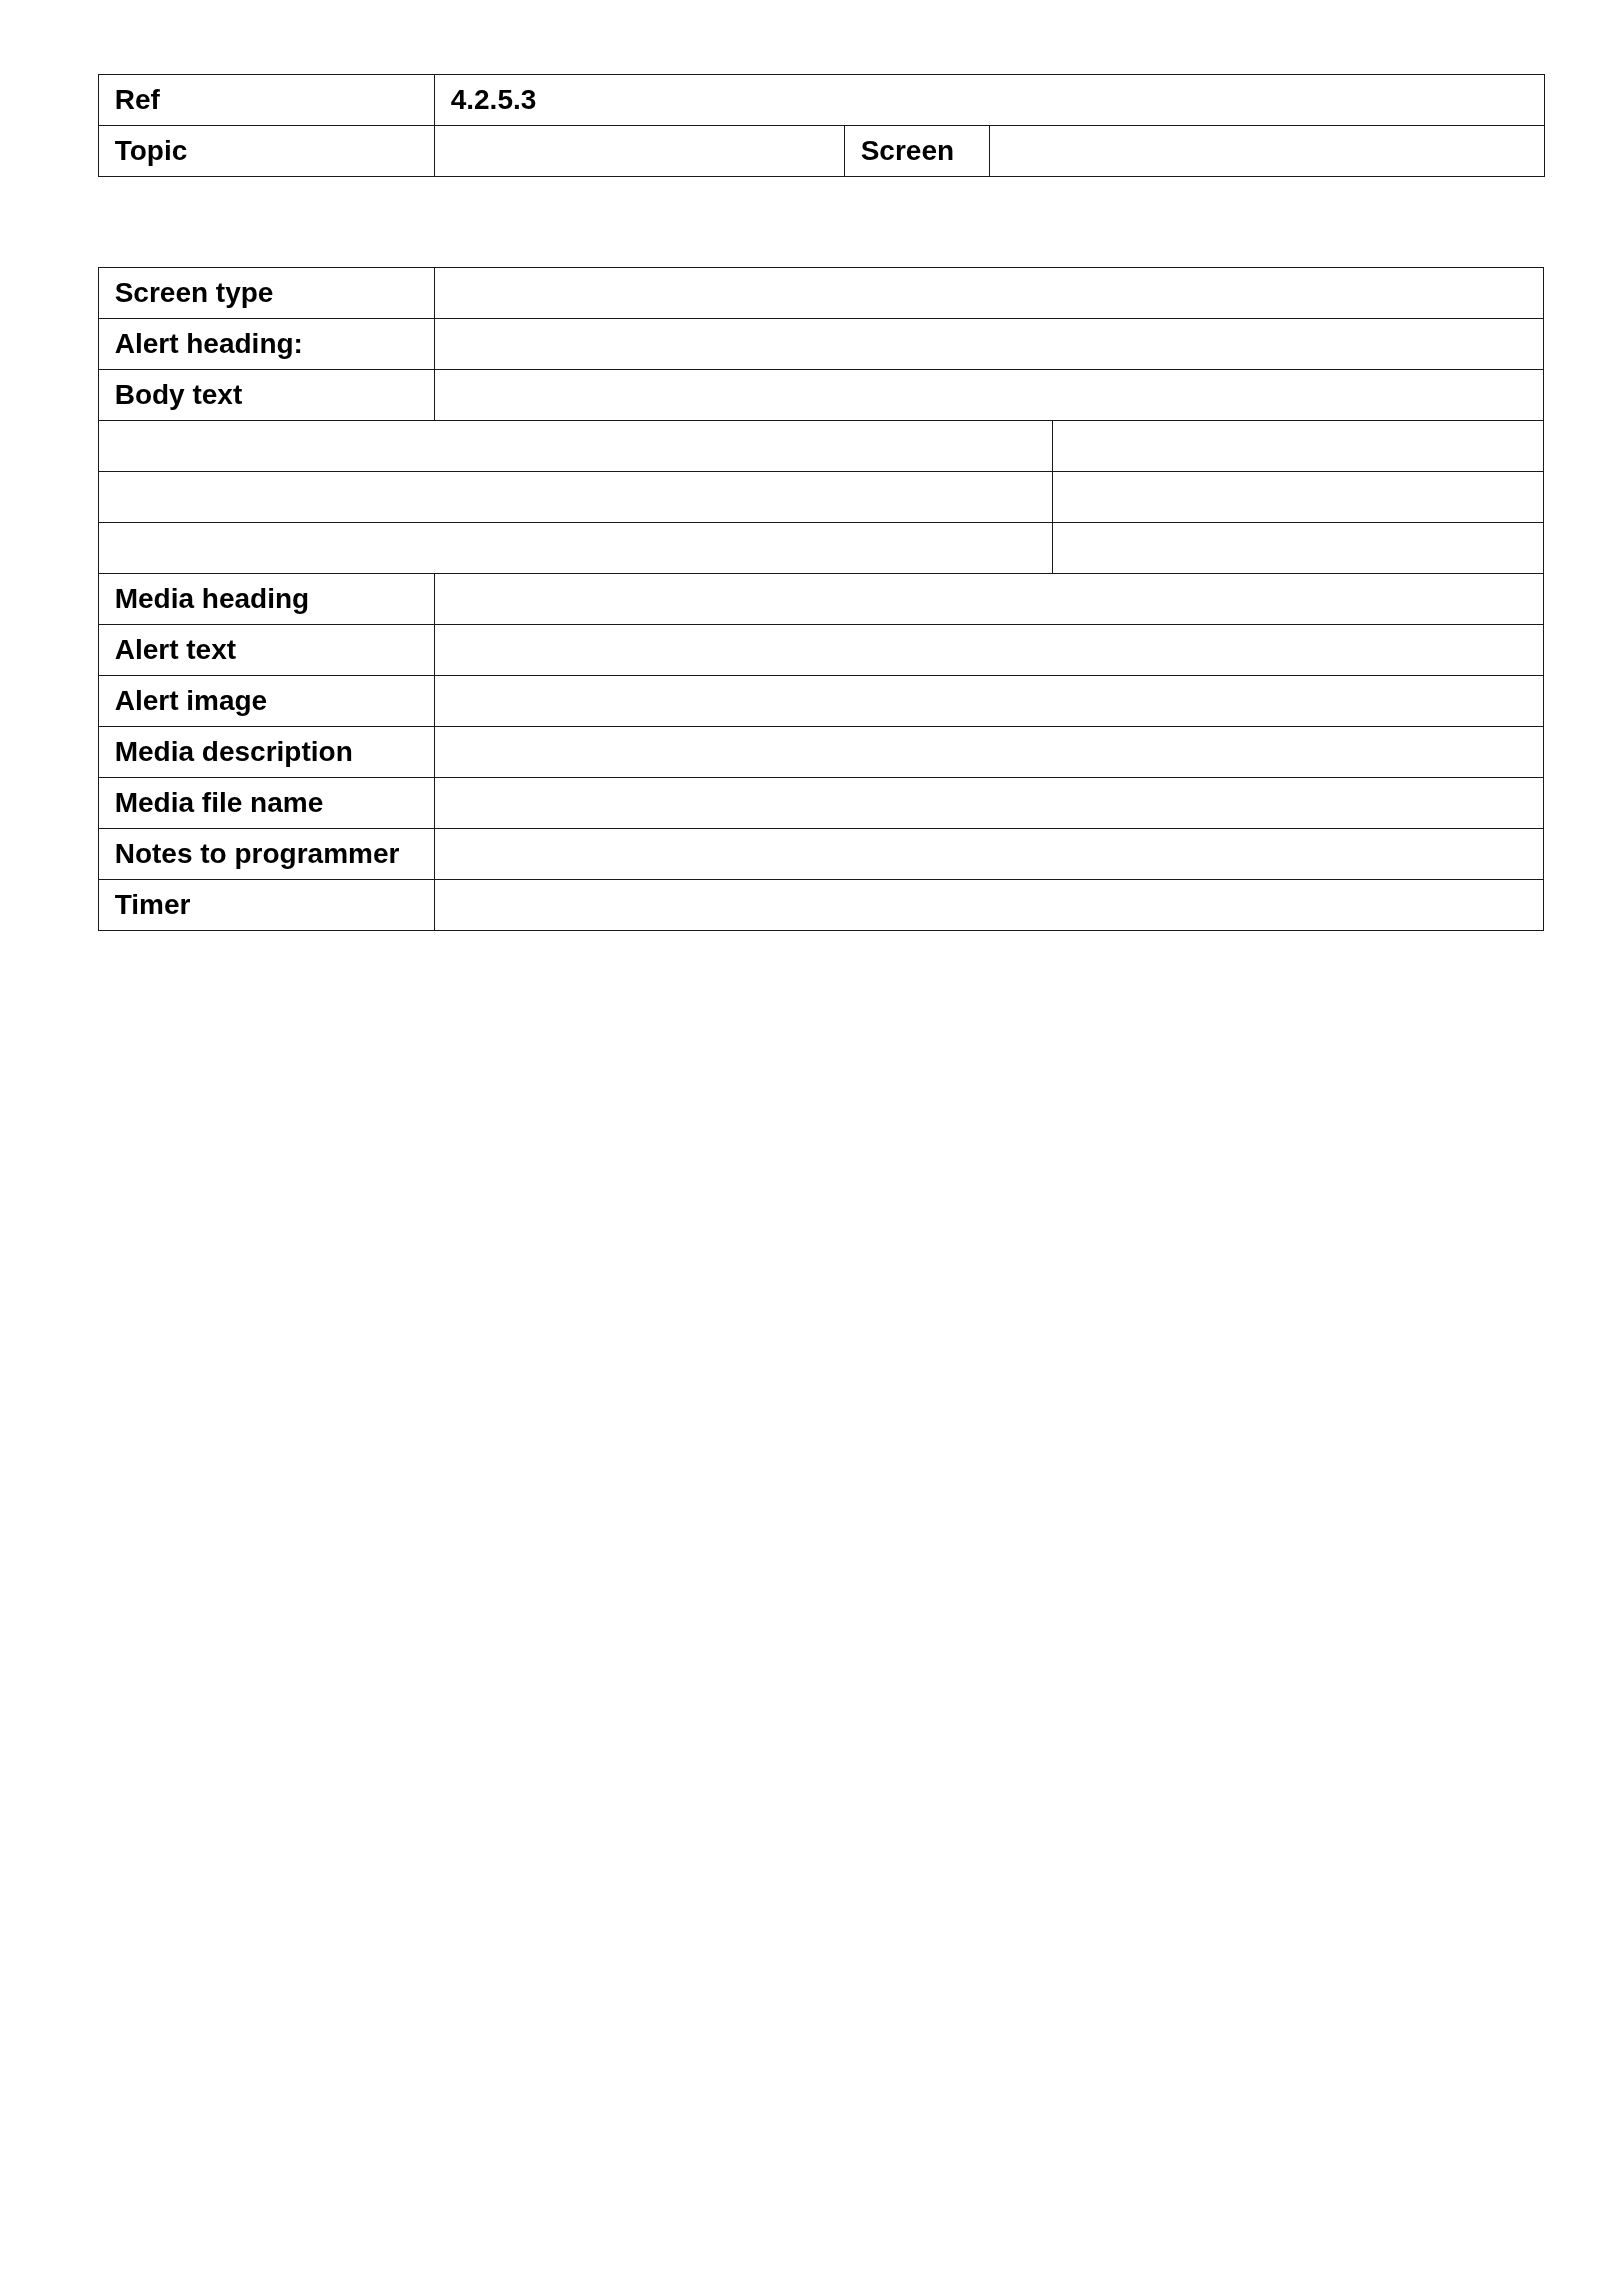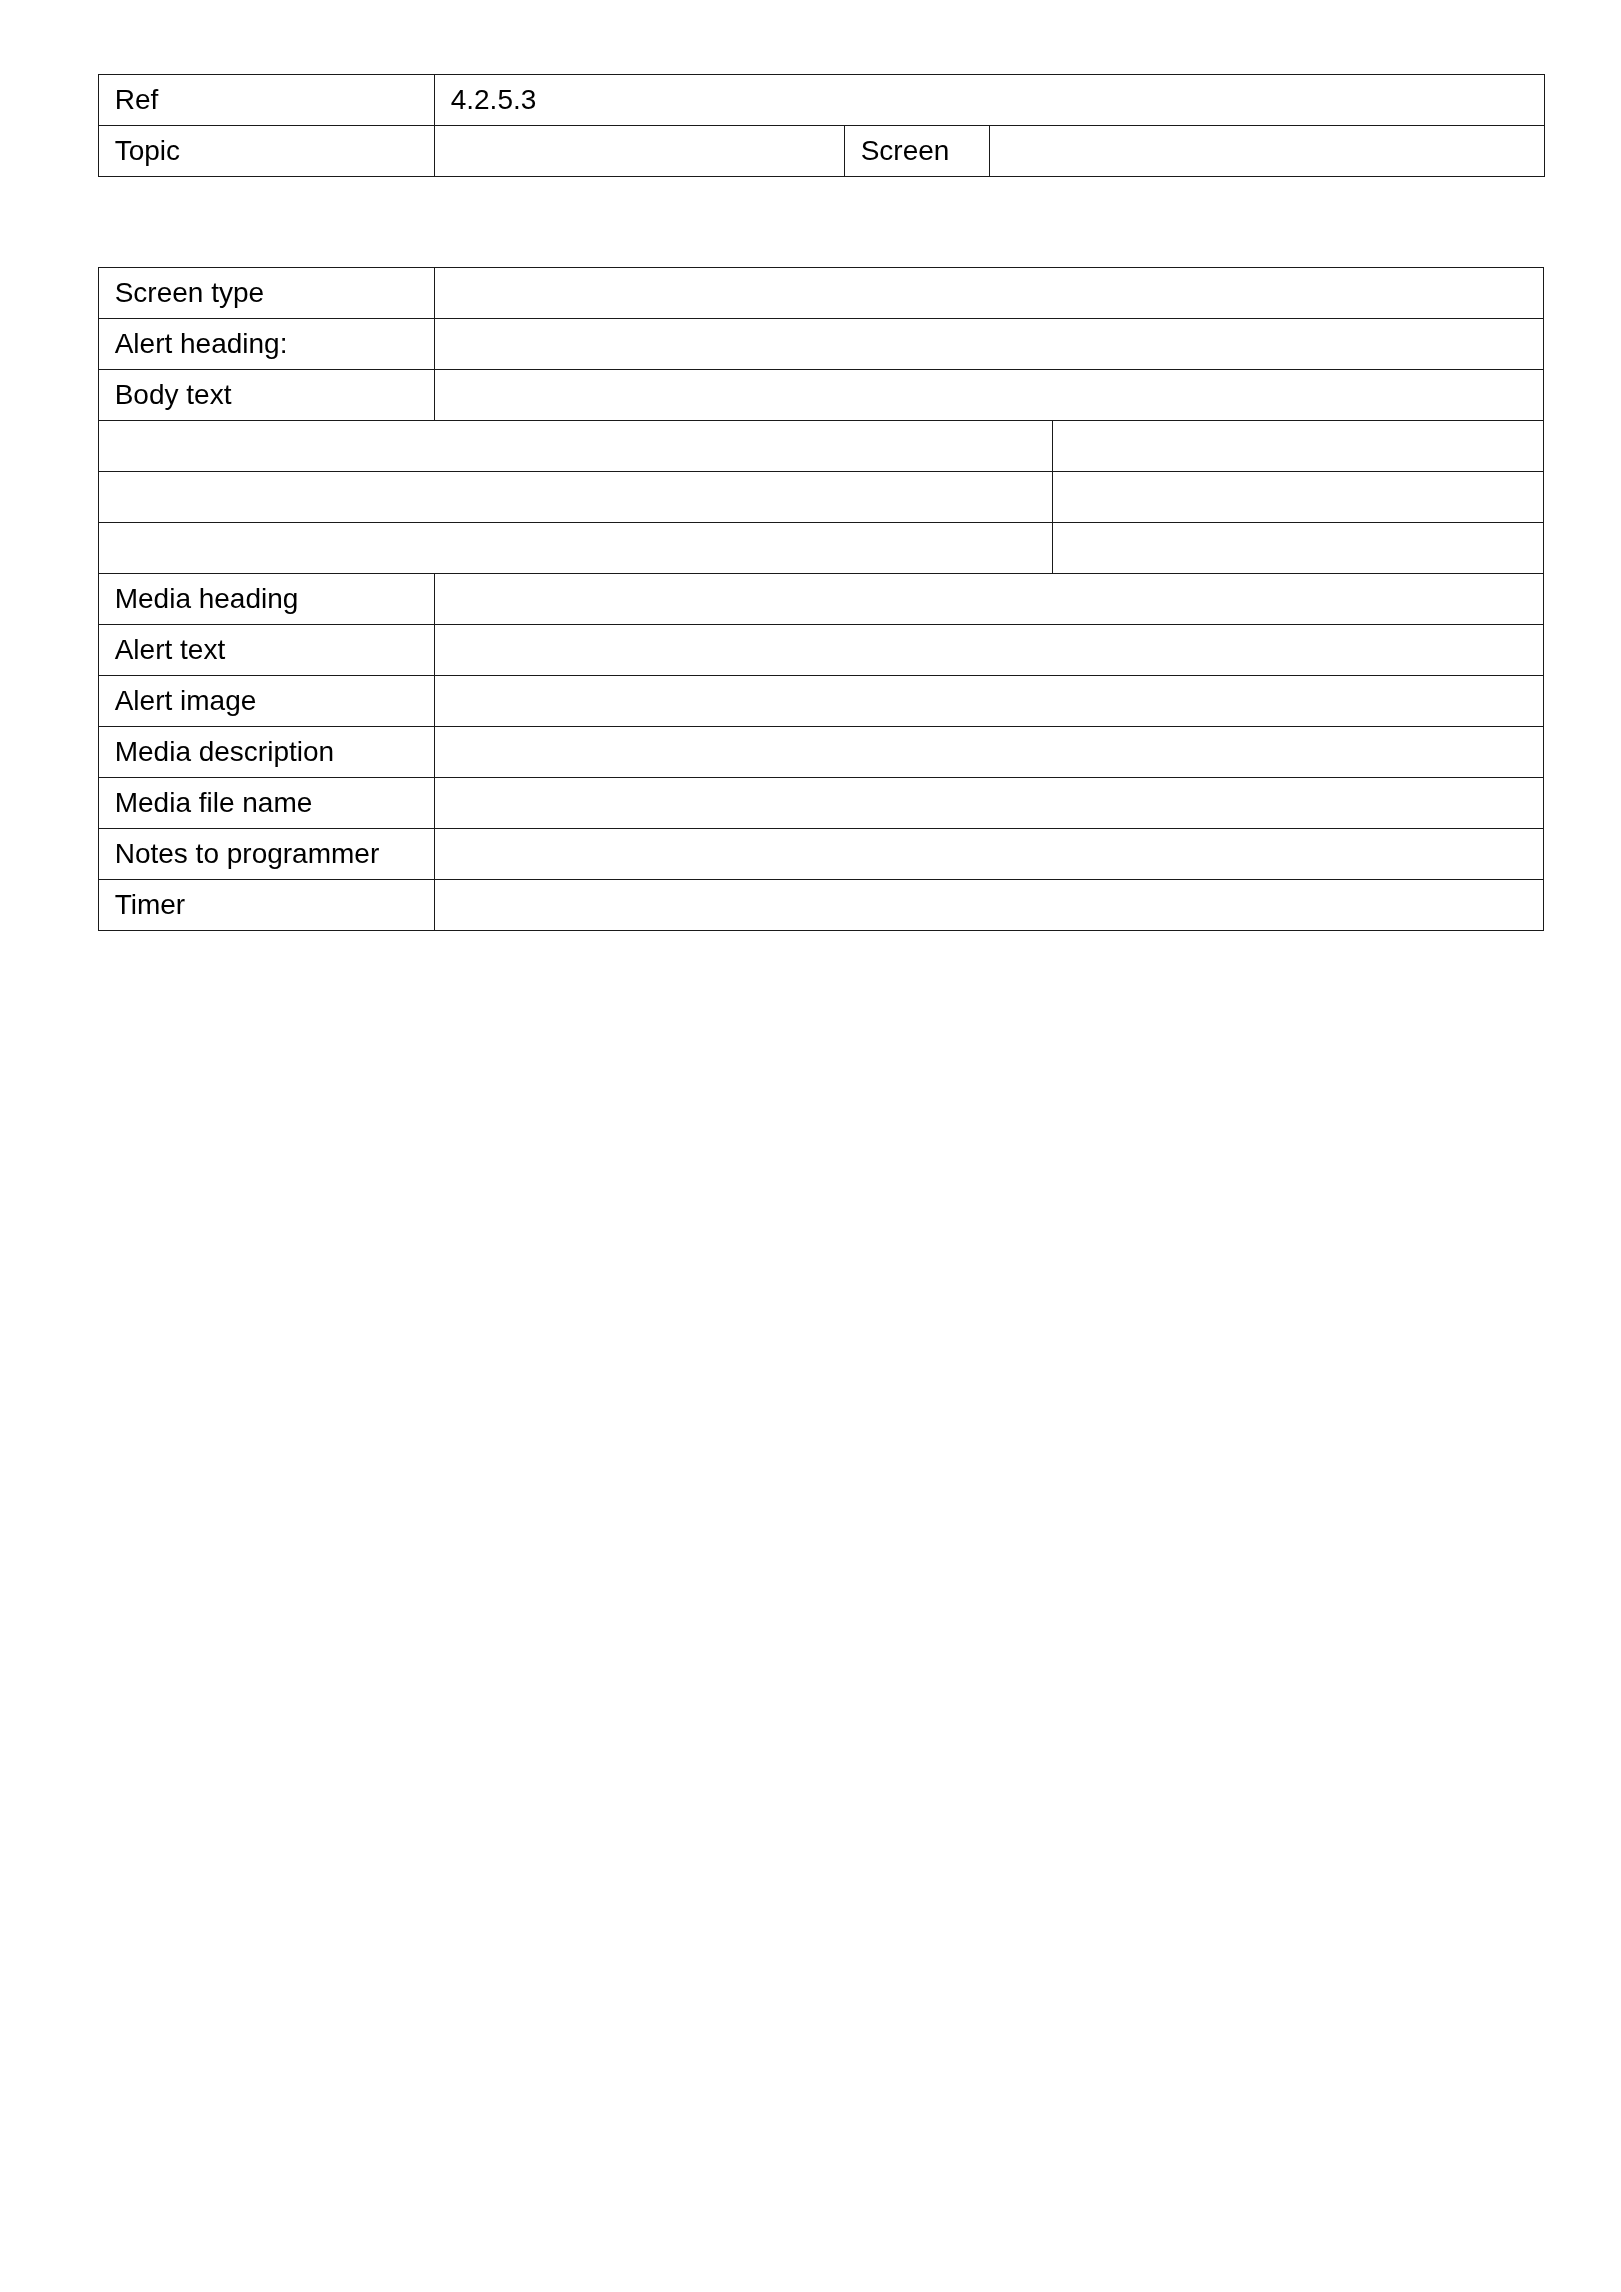--- a/index.html
+++ b/index.html
@@ -1,22 +1,22 @@
 <!DOCTYPE html>
 <html><head>
   <meta charset="utf-8">
   <style>
     html, body { margin: 0; padding: 0; background: #ffffff; }
     body { width: 1621px; height: 2293px; position: relative; overflow: hidden;
            font-family: "Liberation Sans", sans-serif; color: #000; }
     table { position: absolute; left: 98px; width: 1446px; border-collapse: collapse; table-layout: fixed; }
     td { border: 1.5px solid #1a1a1a; height: 51px; padding: 0 0 0 15.7px; vertical-align: middle;
          font-size: 28px; line-height: 1; white-space: nowrap; overflow: hidden; box-sizing: border-box; }
-    td.lbl { font-weight: normal; }
-    td.val { font-weight: normal; }
+    td.lbl { font-weight: bold; }
+    td.val { font-weight: bold; }
     #tbl-header { top: 74px; }
     #tbl-screen { top: 267px; padding-left: 16px; }
   </style>
 </head>
 <body>
 
 <table id="tbl-header">
   <colgroup>
     <col style="width:336px">
       <col style="width:410px">

